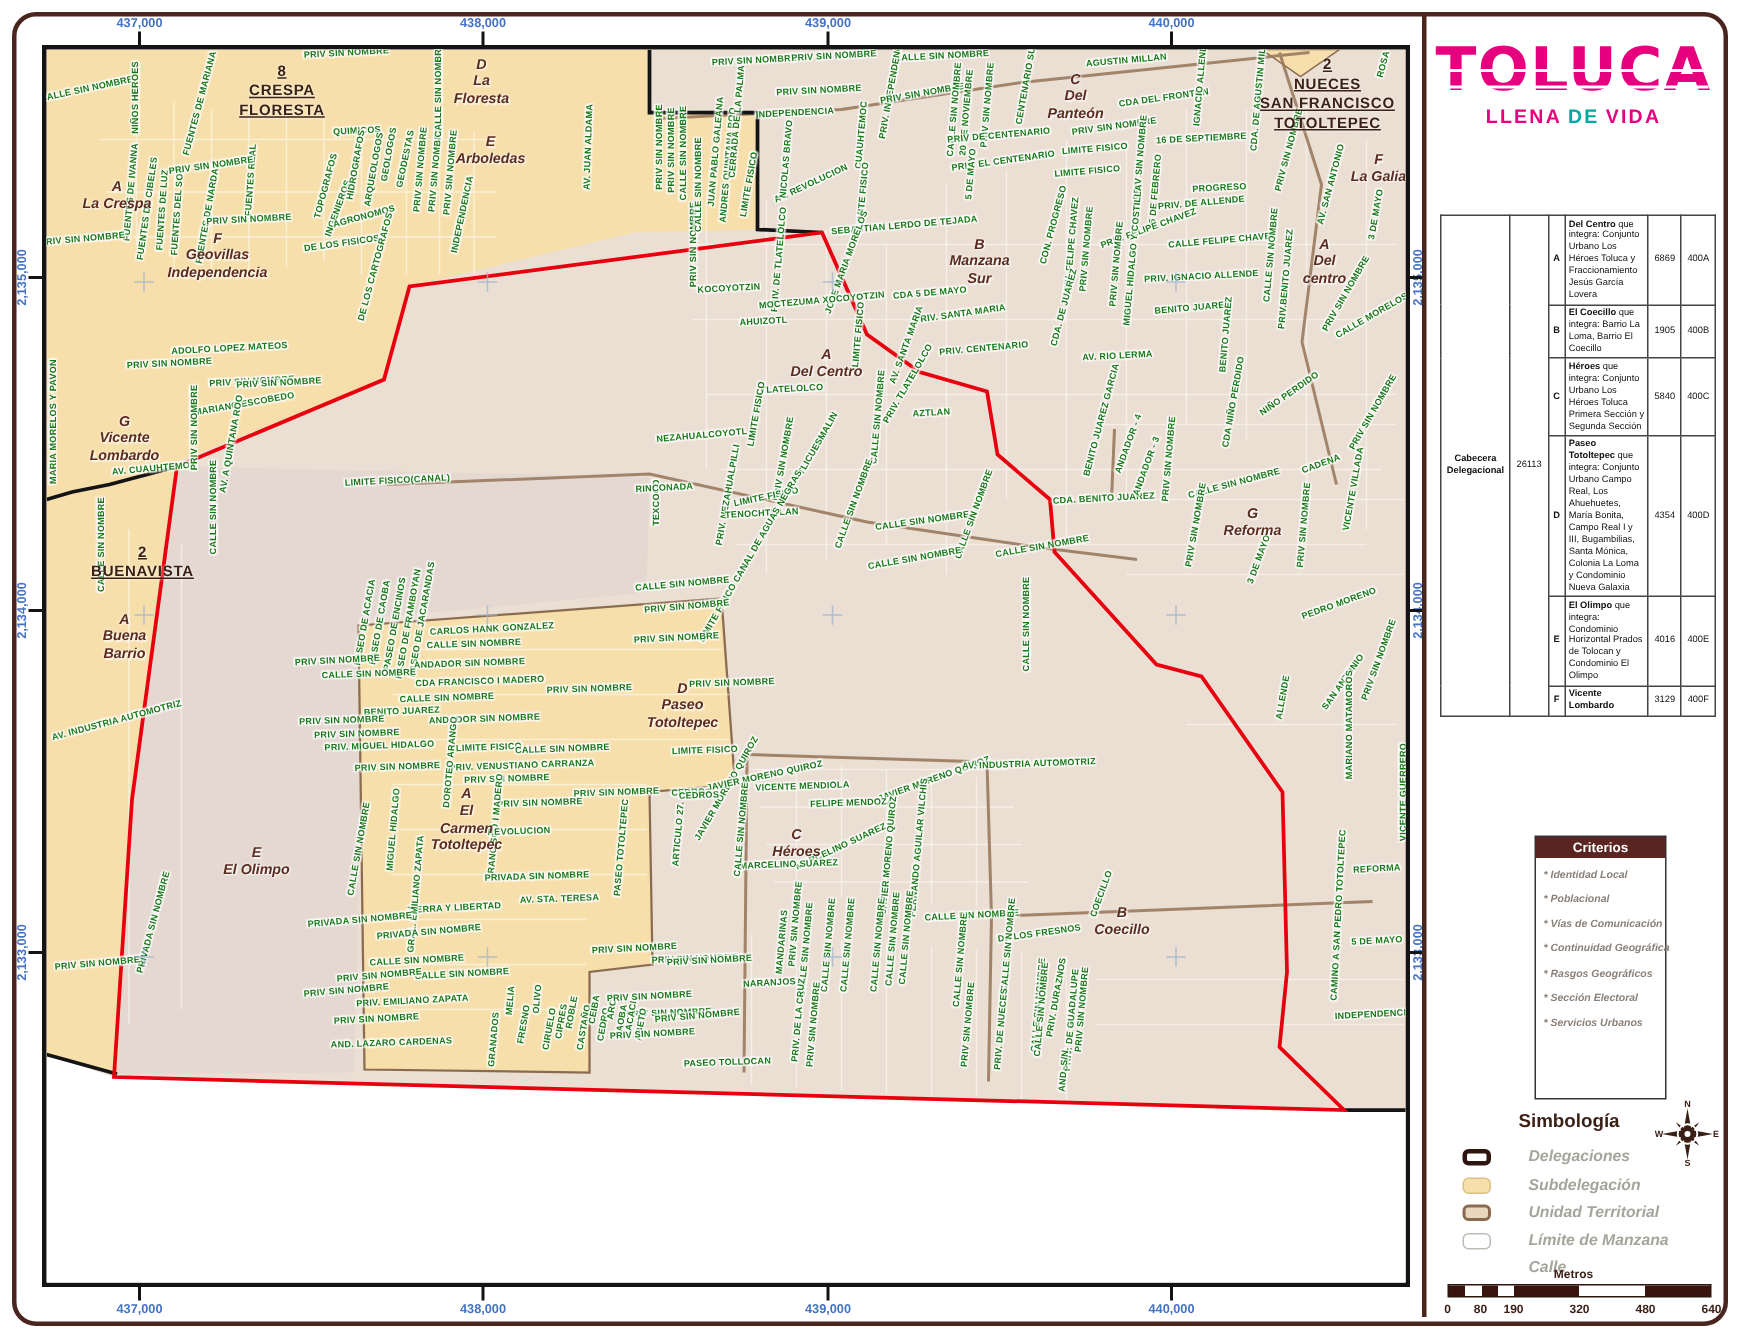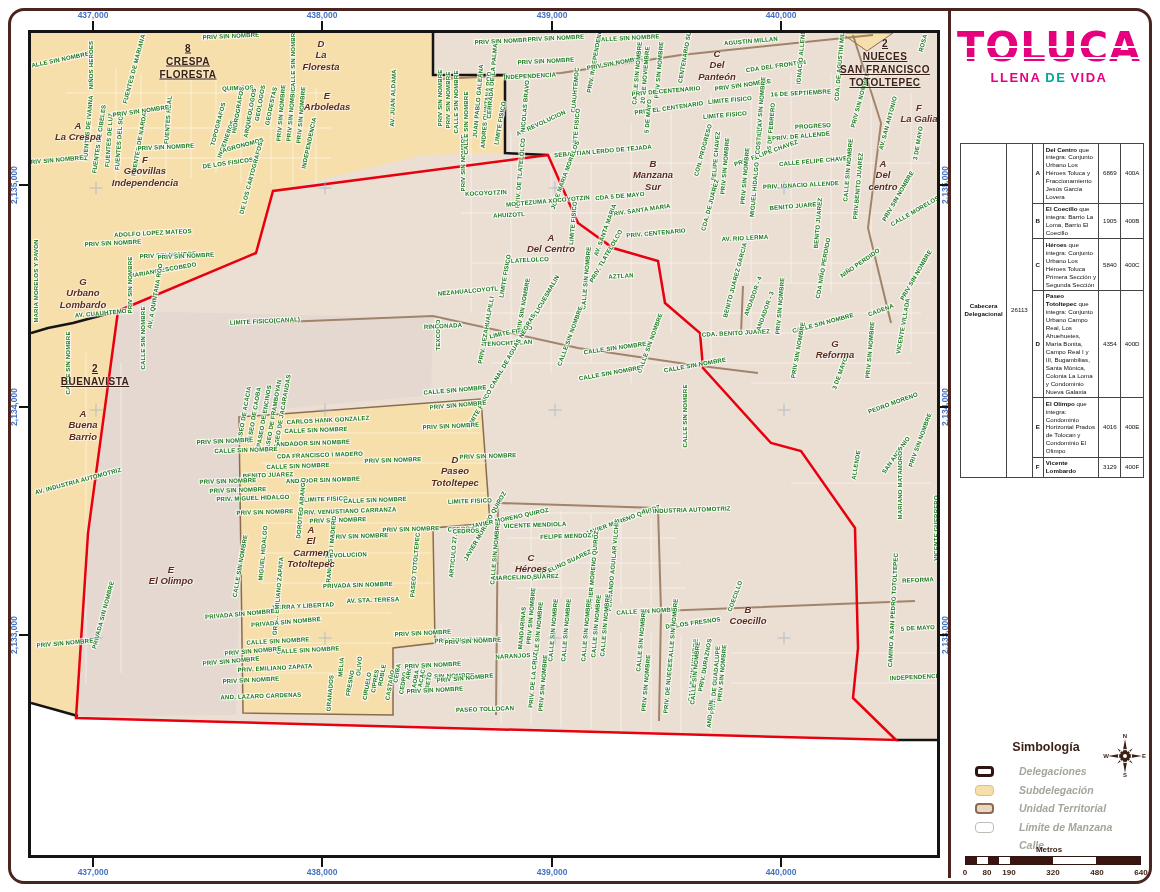--- a/index.html
+++ b/index.html
@@ -416,21 +416,21 @@
           <div>D</div>
           <div>La</div>
           <div>Floresta</div>
         </div>
         <div class="area" style="left: 324px; top: 98px;">
           <div>E</div>
           <div>Arboledas</div>
         </div>
         <div class="area" style="left: 80px; top: 290px;">
           <div>G</div>
-          <div>Urbano</div>
+          <div>Vicente</div>
           <div>Lombardo</div>
         </div>
         <div class="area" style="left: 80px; top: 422px;">
           <div>A</div>
           <div>Buena</div>
           <div>Barrio</div>
         </div>
         <div class="area" style="left: 650px; top: 172px;">
           <div>B</div>
           <div>Manzana</div>
@@ -572,20 +572,32 @@
           </tr>
           <tr>
             <td class="ltr">F</td>
             <td class="dsc"><span class="b">Vicente Lombardo</span></td>
             <td class="pop">3129</td>
             <td class="cod">400F</td>
           </tr>
         </tbody>
       </table>
 
+    <div id="criterios">
+      <div class="hd">Criterios</div>
+      <ul>
+          <li>* Identidad Local</li>
+          <li>* Poblacional</li>
+          <li>* Vías de Comunicación</li>
+          <li>* Continuidad Geográfica</li>
+          <li>* Rasgos Geográficos</li>
+          <li>* Sección Electoral</li>
+          <li>* Servicios Urbanos</li>
+        </ul>
+    </div>
 
     <div id="simb-title">Simbología</div>
 
     <svg id="compass" width="44" height="46" viewBox="0 0 44 46">
       <g transform="translate(22,24)">
         <path d="M0,-17 L2.6,-2.6 L17,0 L2.6,2.6 L0,17 L-2.6,2.6 L-17,0 L-2.6,-2.6 Z" fill="#3A1F15"></path>
         <path d="M0,-11 L1.8,-1.8 L11,0 L1.8,1.8 L0,11 L-1.8,1.8 L-11,0 L-1.8,-1.8 Z" fill="#3A1F15" transform="rotate(45)"></path>
         <circle r="6.5" fill="none" stroke="#FFFFFF" stroke-width="1.2"></circle>
         <circle r="2" fill="#FFFFFF"></circle>
       </g>

